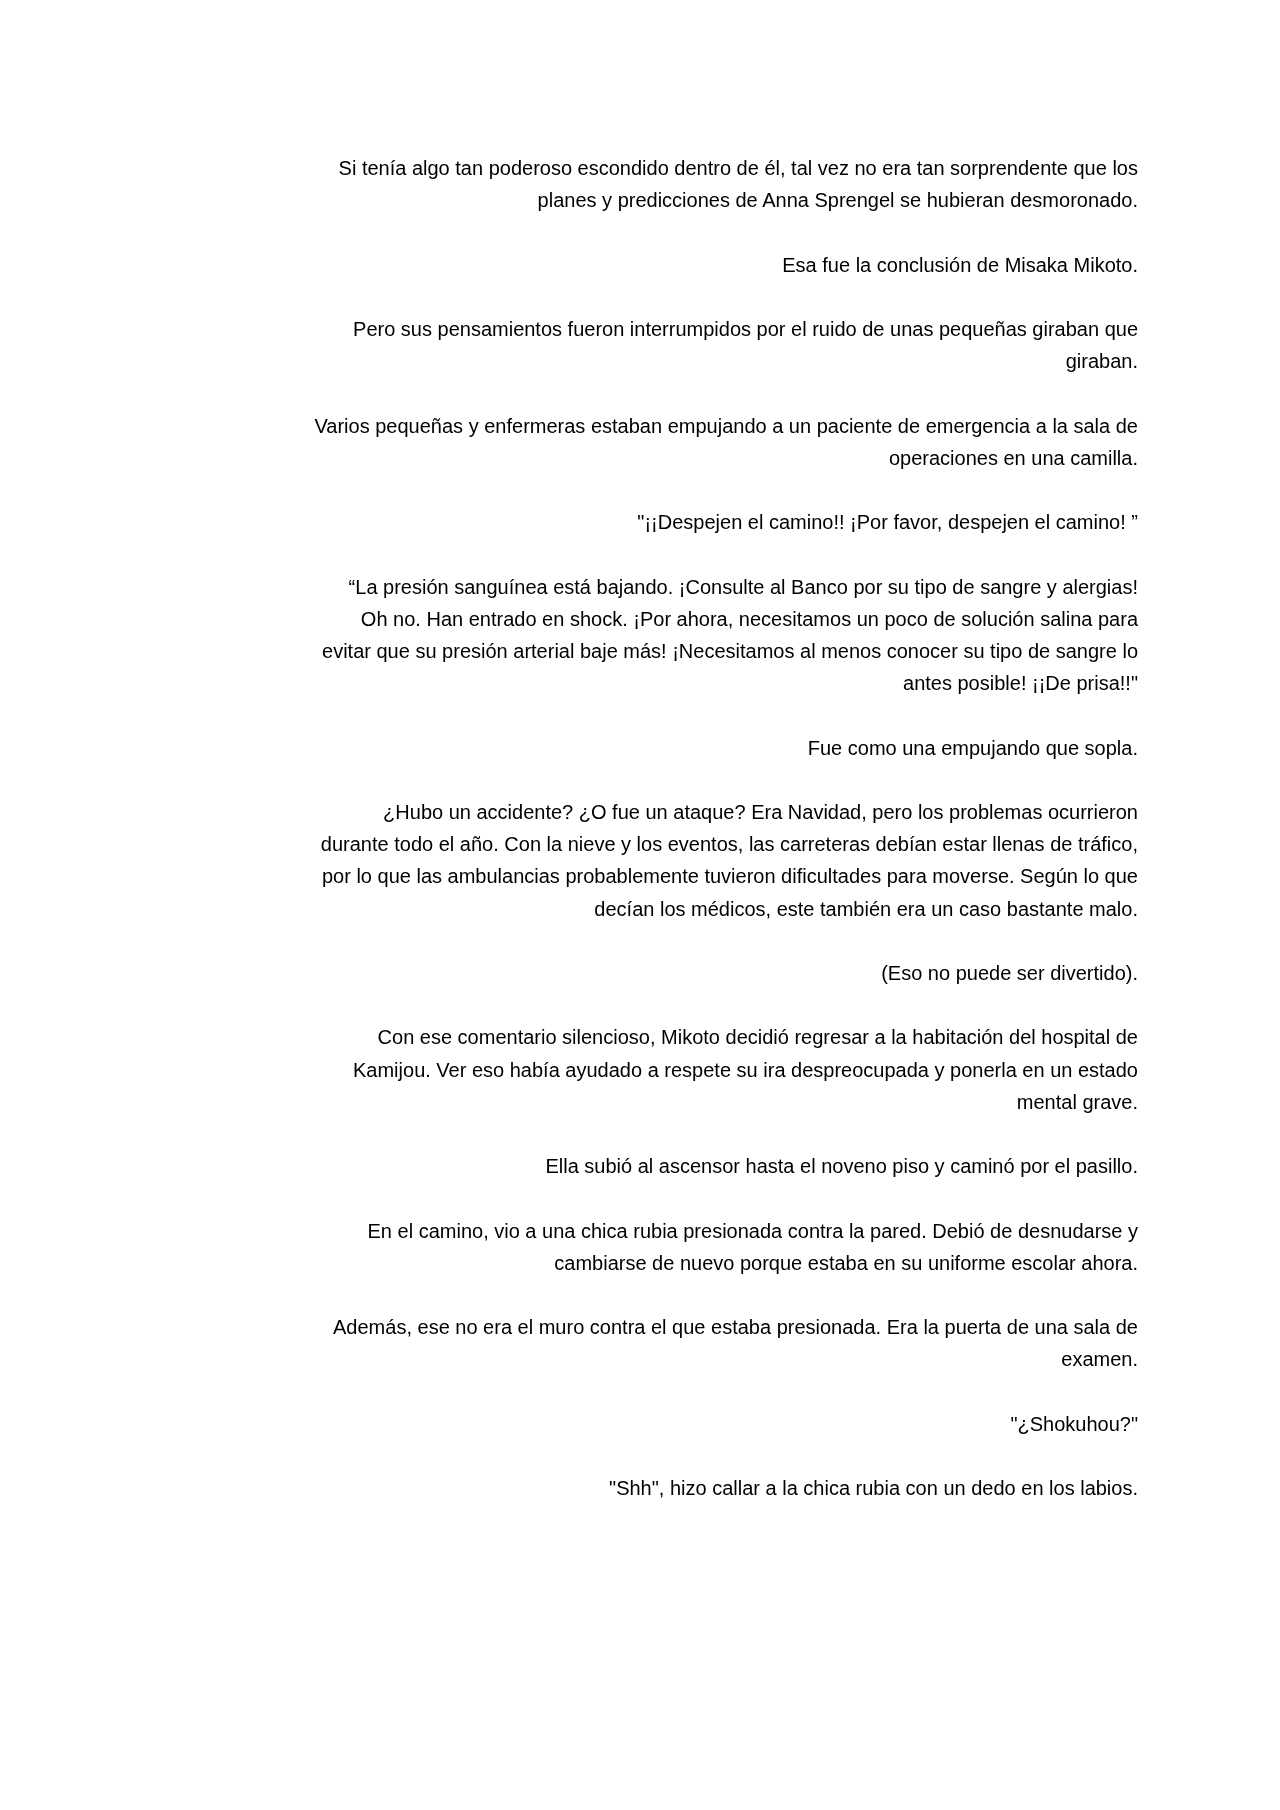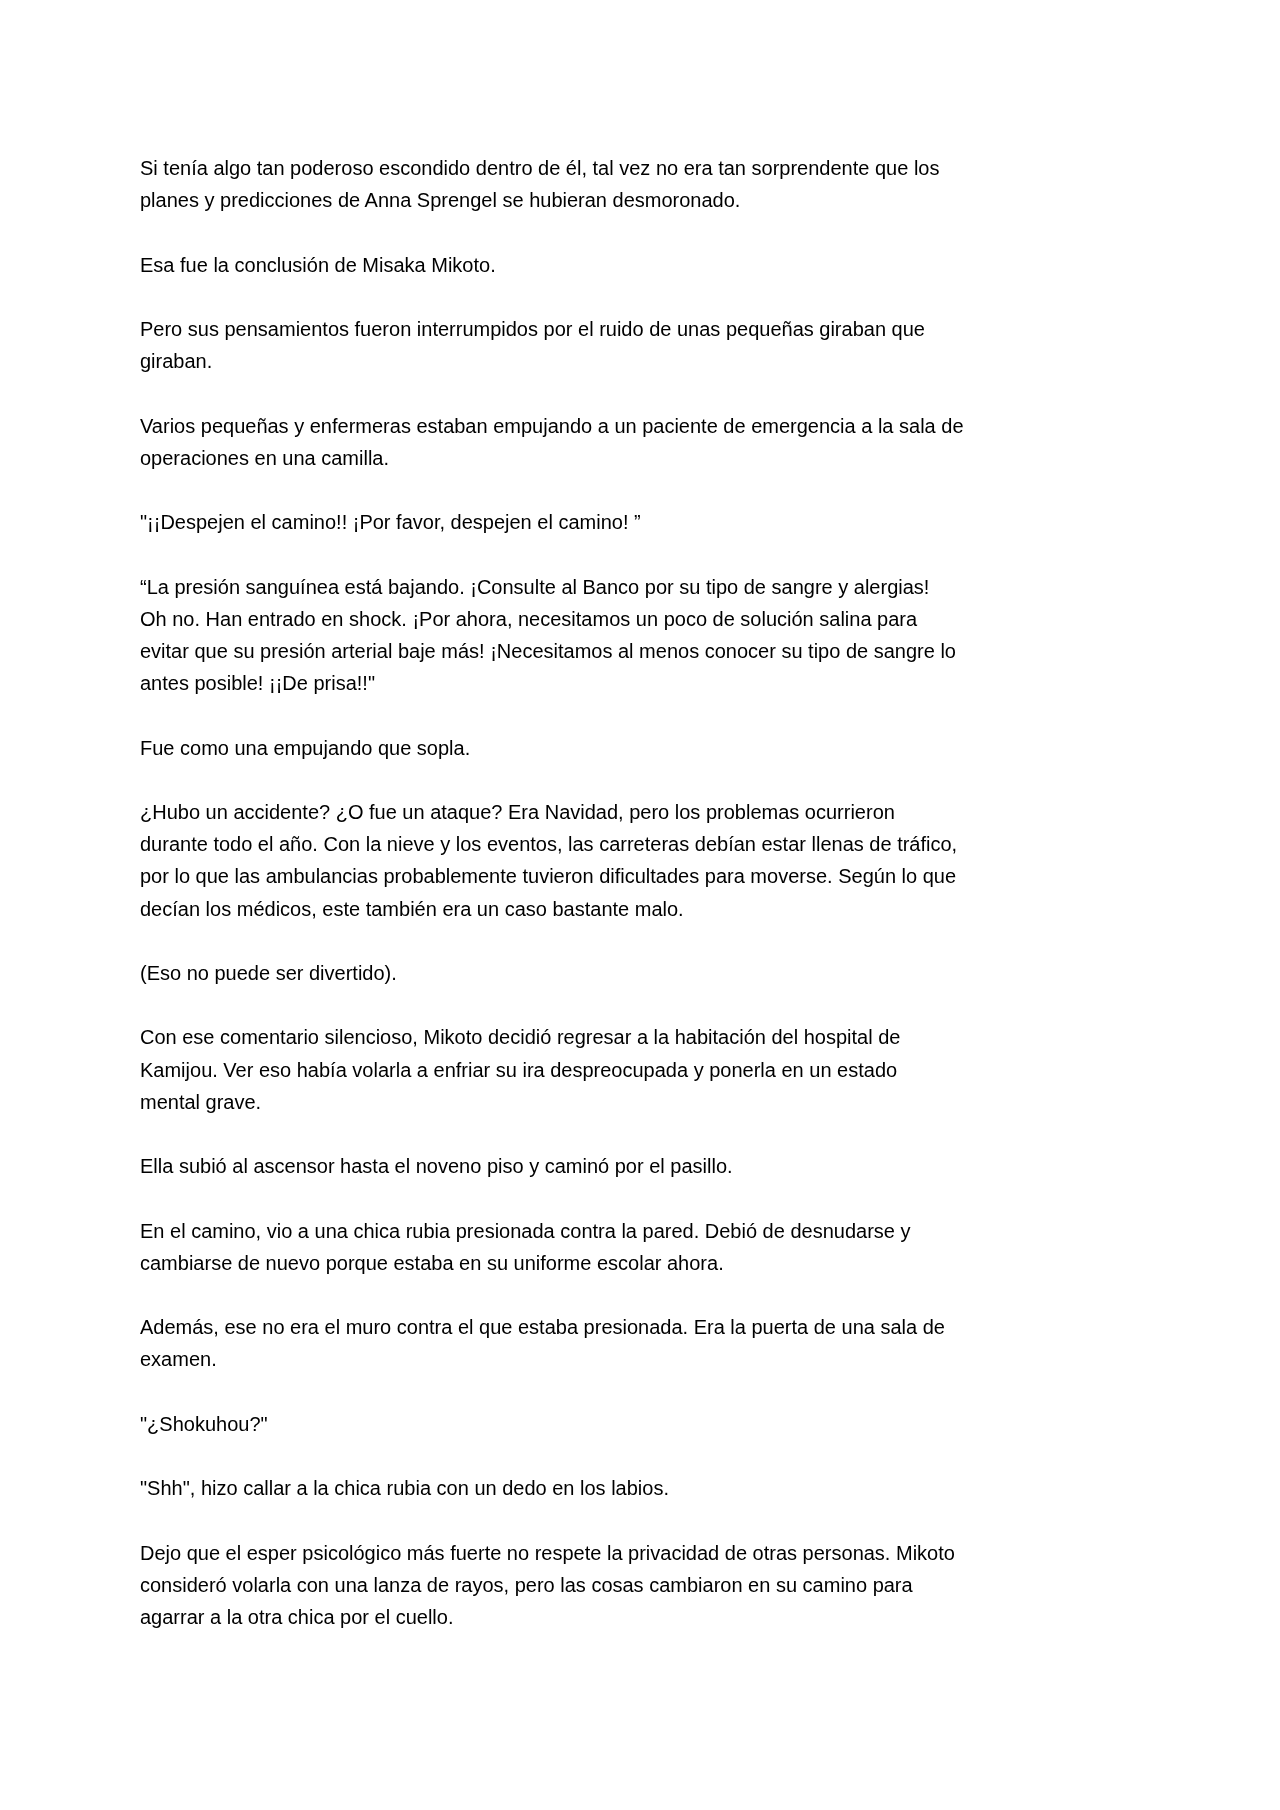--- a/index.html
+++ b/index.html
@@ -17,20 +17,21 @@
     overflow: hidden;
   }
   .page p {
     margin: 0 0 32.2px 0;
     font-family: "Liberation Sans", sans-serif;
     font-size: 20px;
     line-height: 32.2px;
     color: #000000;
     white-space: pre-line;
     max-width: 998px;
+    text-align: right;
   }
 </style>
 </head>
 <body>
 
 <div class="page">
   <p>Si tenía algo tan poderoso escondido dentro de él, tal vez no era tan sorprendente que los
 planes y predicciones de Anna Sprengel se hubieran desmoronado.</p>
   <p>Esa fue la conclusión de Misaka Mikoto.</p>
   <p>Pero sus pensamientos fueron interrumpidos por el ruido de unas pequeñas giraban que
@@ -42,25 +43,22 @@
 Oh no. Han entrado en shock. ¡Por ahora, necesitamos un poco de solución salina para
 evitar que su presión arterial baje más! ¡Necesitamos al menos conocer su tipo de sangre lo
 antes posible! ¡¡De prisa!!"</p>
   <p>Fue como una empujando que sopla.</p>
   <p>¿Hubo un accidente? ¿O fue un ataque? Era Navidad, pero los problemas ocurrieron
 durante todo el año. Con la nieve y los eventos, las carreteras debían estar llenas de tráfico,
 por lo que las ambulancias probablemente tuvieron dificultades para moverse. Según lo que
 decían los médicos, este también era un caso bastante malo.</p>
   <p>(Eso no puede ser divertido).</p>
   <p>Con ese comentario silencioso, Mikoto decidió regresar a la habitación del hospital de
-Kamijou. Ver eso había volarla a enfriar su ira despreocupada y ponerla en un estado
+Kamijou. Ver eso había ayudado a respete su ira despreocupada y ponerla en un estado
 mental grave.</p>
   <p>Ella subió al ascensor hasta el noveno piso y caminó por el pasillo.</p>
   <p>En el camino, vio a una chica rubia presionada contra la pared. Debió de desnudarse y
 cambiarse de nuevo porque estaba en su uniforme escolar ahora.</p>
   <p>Además, ese no era el muro contra el que estaba presionada. Era la puerta de una sala de
 examen.</p>
   <p>"¿Shokuhou?"</p>
   <p>"Shh", hizo callar a la chica rubia con un dedo en los labios.</p>
-  <p>Dejo que el esper psicológico más fuerte no respete la privacidad de otras personas. Mikoto
-consideró volarla con una lanza de rayos, pero las cosas cambiaron en su camino para
-agarrar a la otra chica por el cuello.</p>
 </div>
 
 </body></html>

